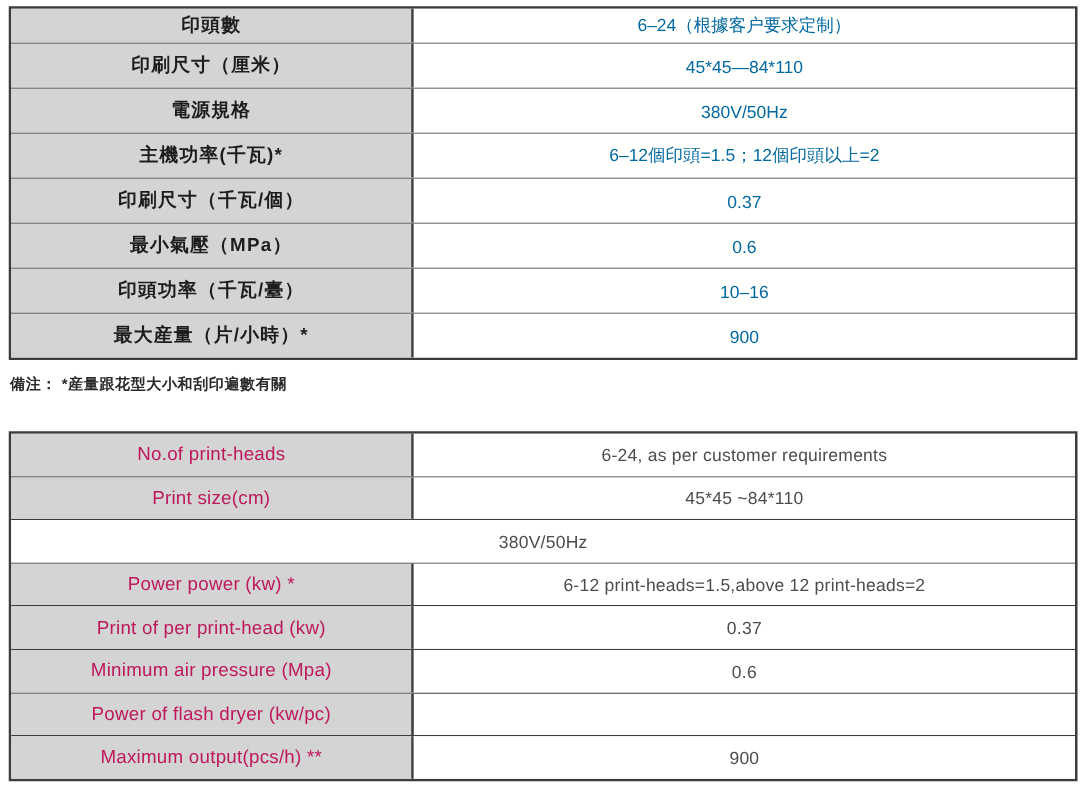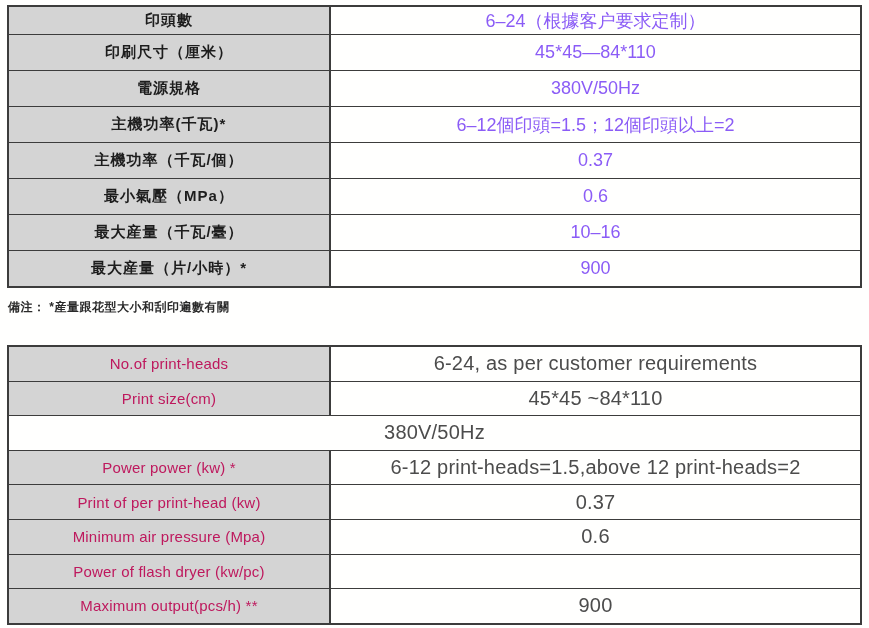--- a/index.html
+++ b/index.html
@@ -48,23 +48,23 @@
   .cn-table { top: 5px; }
   .cn-table .spec-row { height: 35px; }
   .cn-table .spec-row:first-child { height: 27px; }
   .cn-table .cell.label {
     font-size: 15px;
     font-weight: 700;
     color: #1d1d1d;
     letter-spacing: 1px;
   }
   .cn-table .cell.value {
-    font-size: 18px;
+    font-size: 14px;
     font-weight: 500;
-    color: #8b5cf6;
+    color: #0369a1;
   }
 
   
   .note-line {
     position: absolute;
     left: 8px;
     top: 299px;
     font-size: 12px;
     font-weight: 700;
     color: #2a2a2a;
@@ -74,21 +74,21 @@
   
   .en-table { top: 345px; }
   .en-table .spec-row { height: 33.6px; }
   .en-table .cell.label {
     font-size: 15px;
     font-weight: 400;
     color: #be185d;
     letter-spacing: 0.2px;
   }
   .en-table .cell.value {
-    font-size: 20px;
+    font-size: 14px;
     font-weight: 400;
     color: #4c4c4c;
     letter-spacing: 0.2px;
     text-align: right;
   }
 </style>
 </head>
 <body>
 
 <div class="page">
@@ -104,29 +104,29 @@
     </div>
     <div class="spec-row">
       <div class="cell label">電源規格</div>
       <div class="cell value">380V/50Hz</div>
     </div>
     <div class="spec-row">
       <div class="cell label">主機功率(千瓦)*</div>
       <div class="cell value">6–12個印頭=1.5；12個印頭以上=2</div>
     </div>
     <div class="spec-row">
-      <div class="cell label">主機功率（千瓦/個）</div>
+      <div class="cell label">印刷尺寸（千瓦/個）</div>
       <div class="cell value">0.37</div>
     </div>
     <div class="spec-row">
       <div class="cell label">最小氣壓（MPa）</div>
       <div class="cell value">0.6</div>
     </div>
     <div class="spec-row">
-      <div class="cell label">最大産量（千瓦/臺）</div>
+      <div class="cell label">印頭功率（千瓦/臺）</div>
       <div class="cell value">10–16</div>
     </div>
     <div class="spec-row">
       <div class="cell label">最大産量（片/小時）*</div>
       <div class="cell value">900</div>
     </div>
   </div>
 
   <div class="note-line">備注： *産量跟花型大小和刮印遍數有關</div>
 

